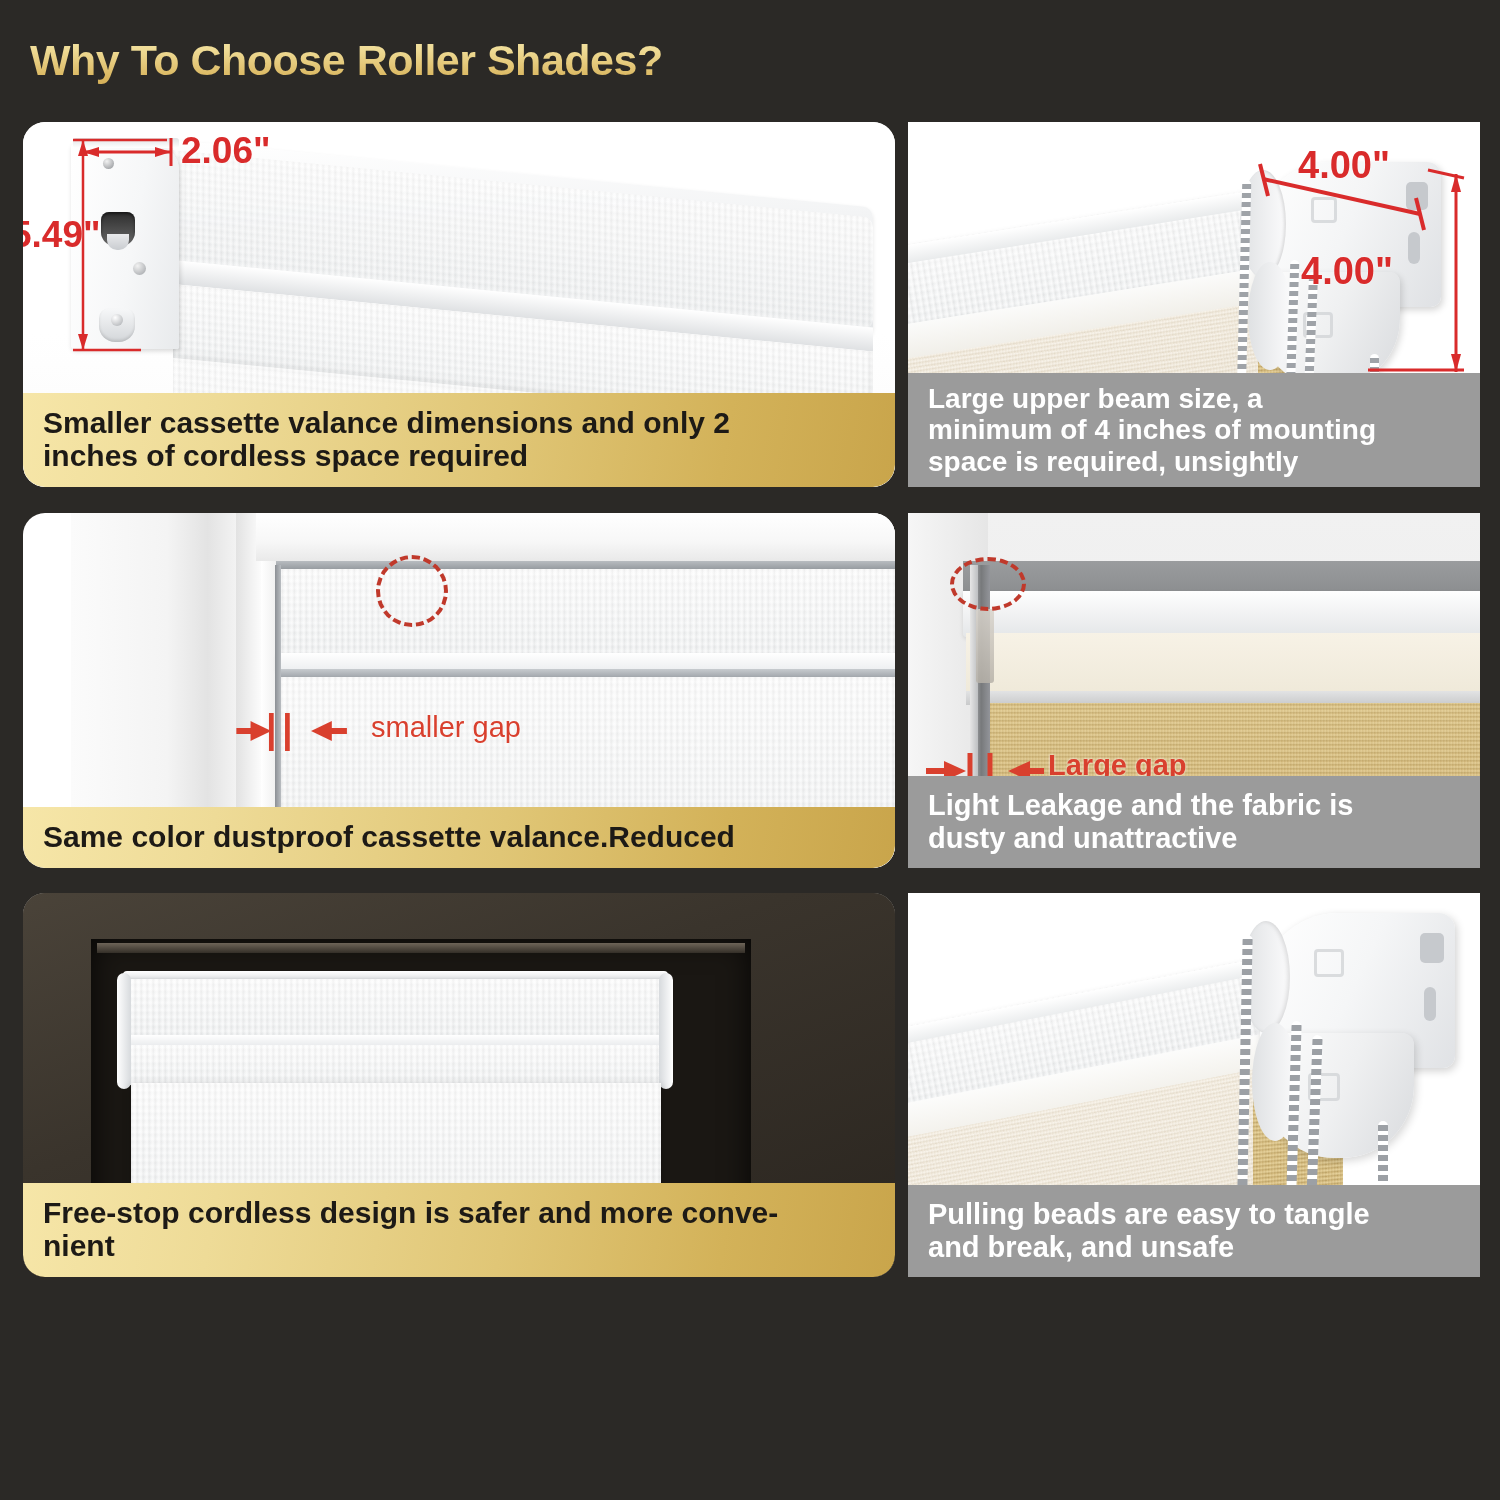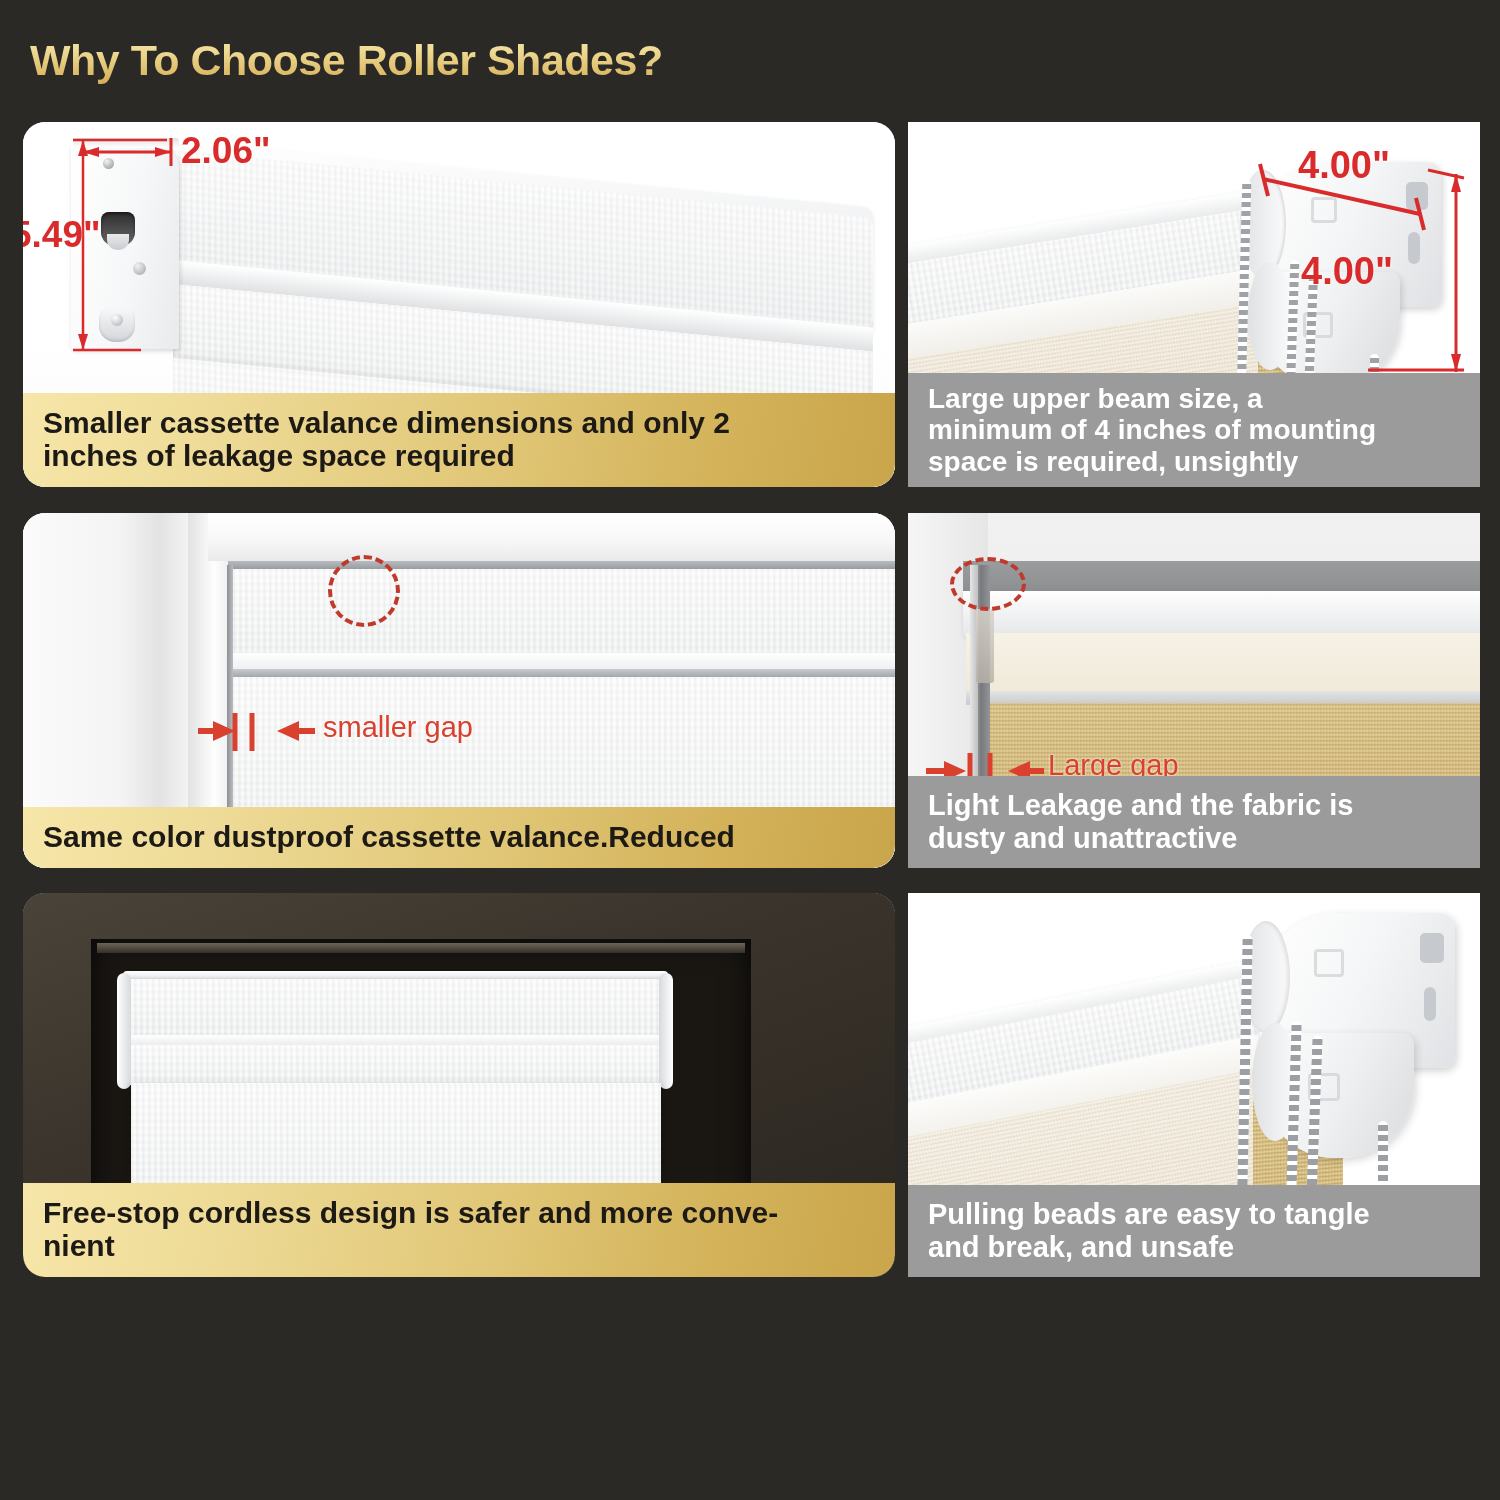--- a/index.html
+++ b/index.html
@@ -143,21 +143,21 @@
         <polygon points="60,30 76,25 76,35" fill="#d92b2b"></polygon>
         <polygon points="148,30 132,25 132,35" fill="#d92b2b"></polygon>
         <line x1="148" y1="16" x2="148" y2="44" stroke="#d92b2b" stroke-width="3"></line>
       </svg>
       <div class="dimlabel" style="left:158px;top:8px;font-size:37px;">2.06"</div>
       <div class="dimlabel" style="left:-12px;top:92px;font-size:37px;">5.49"</div>
     </div>
 
     <div class="cap gold">
       <span class="ln">Smaller cassette valance dimensions and only 2</span>
-      <span class="ln">inches of leakage space required</span>
+      <span class="ln">inches of cordless space required</span>
     </div>
   </div>
 
   <div class="panel right row1">
     <div class="photo" style="background:#ffffff;">
 
       <div class="fabric-white" style="position:absolute;left:-40px;top:58px;width:450px;height:92px;
                   transform:rotate(-9deg);transform-origin:right center;box-shadow:0 3px 6px rgba(0,0,0,.10);"></div>
       <div style="position:absolute;left:-40px;top:58px;width:450px;height:18px;
                   background:linear-gradient(180deg,#ffffff,#e9ebec);transform:rotate(-9deg);transform-origin:right center;"></div>
@@ -216,21 +216,21 @@
     </div>
 
     <div class="cap gray three">
       <span class="ln">Large upper beam size, a</span>
       <span class="ln">minimum of 4 inches of mounting</span>
       <span class="ln">space is required, unsightly</span>
     </div>
   </div>
 
   <div class="panel left row2">
-    <div class="photo" style="background:linear-gradient(180deg,#fcfcfc,#f2f2f2);">
+    <div class="photo" style="background:linear-gradient(180deg,#fcfcfc,#f2f2f2);margin-left:48px;">
 
       <div style="position:absolute;left:0;top:0;width:175px;height:100%;
                   background:linear-gradient(90deg,#fbfbfb 0%,#f4f4f4 55%,#e3e3e3 78%,#f8f8f8 100%);"></div>
       <div style="position:absolute;left:165px;top:0;width:28px;height:100%;
                   background:linear-gradient(90deg,#e2e2e2,#ffffff);"></div>
       <div style="position:absolute;left:190px;top:0;width:18px;height:100%;
                   background:linear-gradient(90deg,#ffffff,#ededed);"></div>
       <div style="position:absolute;left:185px;top:0;width:100%;height:48px;
                   background:linear-gradient(180deg,#ffffff 0%,#f7f7f7 60%,#e9e9e9 100%);"></div>
 
@@ -295,21 +295,21 @@
       <div class="dashcircle" style="left:42px;top:44px;width:76px;height:54px;"></div>
 
       <svg class="anno" viewBox="0 0 572 355" preserveAspectRatio="none">
         <line x1="18" y1="258" x2="50" y2="258" stroke="#d9402e" stroke-width="6"></line>
         <polygon points="58,258 36,248 36,268" fill="#d9402e"></polygon>
         <line x1="108" y1="258" x2="136" y2="258" stroke="#d9402e" stroke-width="6"></line>
         <polygon points="100,258 122,248 122,268" fill="#d9402e"></polygon>
         <line x1="62" y1="240" x2="62" y2="278" stroke="#d9402e" stroke-width="5"></line>
         <line x1="82" y1="240" x2="82" y2="278" stroke="#d9402e" stroke-width="5"></line>
       </svg>
-      <div class="gaplabel" style="left:140px;top:236px;">Large gap</div>
+      <div class="gaplabel" style="left:140px;top:236px;font-weight:bold;">Large gap</div>
     </div>
 
     <div class="cap gray">
       <span class="ln">Light Leakage and the fabric is</span>
       <span class="ln">dusty and unattractive</span>
     </div>
   </div>
 
   <div class="panel left row3">
     <div class="photo" style="background:linear-gradient(135deg,#403a33 0%,#2f2a24 45%,#241f1a 100%);">

